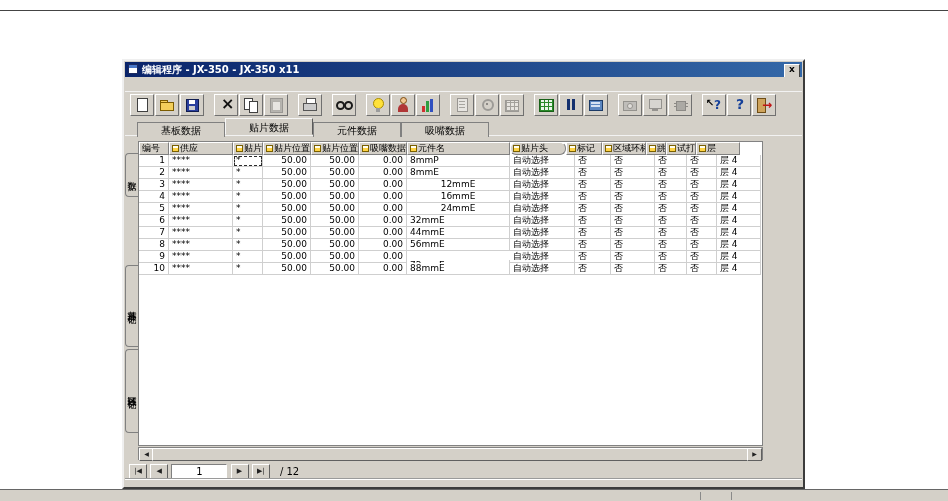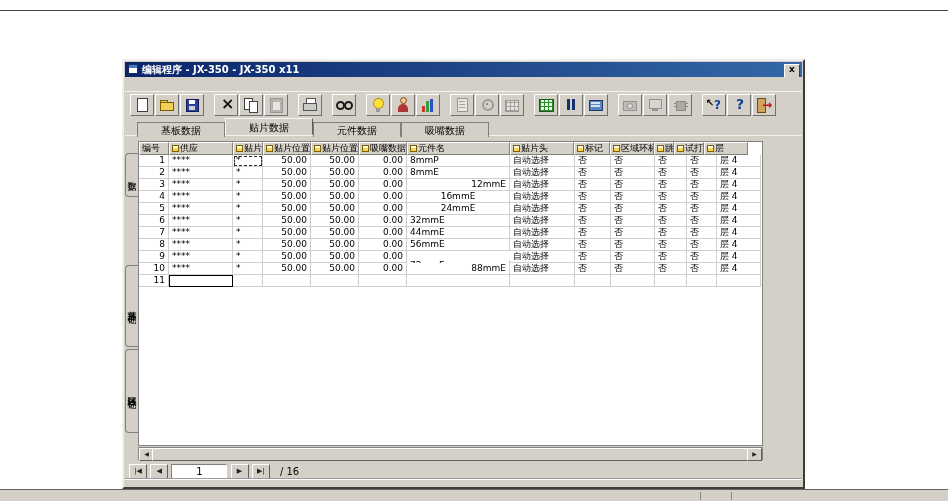--- a/index.html
+++ b/index.html
@@ -189,21 +189,21 @@
             <span class="lbl">贴片位置Y</span>
           </div>
           <div class="hcell" style="width: 48px;">
             <span class="field-icon"></span>
             <span class="lbl">吸嘴数据</span>
           </div>
           <div class="hcell" style="width: 103px;">
             <span class="field-icon"></span>
             <span class="lbl">元件名</span>
           </div>
-          <div class="hcell" style="width: 64px;">
+          <div class="hcell" style="width: 56px; border-radius: 6px;">
             <span class="field-icon"></span>
             <span class="lbl">贴片头</span>
           </div>
           <div class="hcell" style="width: 36px;">
             <span class="field-icon"></span>
             <span class="lbl">标记</span>
           </div>
           <div class="hcell" style="width: 44px;">
             <span class="field-icon"></span>
             <span class="lbl">区域环标</span>
@@ -252,21 +252,21 @@
             <div class="cell" style="width: 30px; text-align: left;">否</div>
             <div class="cell" style="width: 44px; text-align: left;">层 4</div>
           </div>
           <div class="srow">
             <div class="cell" style="width: 30px; text-align: right;">3</div>
             <div class="cell" style="width: 64px; text-align: left;">****</div>
             <div class="cell" style="width: 30px; text-align: left;">*</div>
             <div class="cell" style="width: 48px; text-align: right;">50.00</div>
             <div class="cell" style="width: 48px; text-align: right;">50.00</div>
             <div class="cell" style="width: 48px; text-align: right;">0.00</div>
-            <div class="cell" style="width: 103px; text-align: right;">12mmE</div>
+            <div class="cell" style="width: 103px; text-align: center;">12mmE</div>
             <div class="cell" style="width: 65px; text-align: left;">自动选择</div>
             <div class="cell" style="width: 36px; text-align: left;">否</div>
             <div class="cell" style="width: 44px; text-align: left;">否</div>
             <div class="cell" style="width: 32px; text-align: left;">否</div>
             <div class="cell" style="width: 30px; text-align: left;">否</div>
             <div class="cell" style="width: 44px; text-align: left;">层 4</div>
           </div>
           <div class="srow">
             <div class="cell" style="width: 30px; text-align: right;">4</div>
             <div class="cell" style="width: 64px; text-align: left;">****</div>
@@ -357,59 +357,44 @@
             <div class="cell" style="width: 30px; text-align: left;">否</div>
             <div class="cell" style="width: 44px; text-align: left;">层 4</div>
           </div>
           <div class="srow">
             <div class="cell" style="width: 30px; text-align: right;">10</div>
             <div class="cell" style="width: 64px; text-align: left;">****</div>
             <div class="cell" style="width: 30px; text-align: left;">*</div>
             <div class="cell" style="width: 48px; text-align: right;">50.00</div>
             <div class="cell" style="width: 48px; text-align: right;">50.00</div>
             <div class="cell" style="width: 48px; text-align: right;">0.00</div>
-            <div class="cell" style="width: 103px; text-align: right;">88mmE</div>
-            <div class="cell" style="width: 65px; text-align: left;">自动选择</div>
-            <div class="cell" style="width: 36px; text-align: left;">否</div>
-            <div class="cell" style="width: 44px; text-align: left;">否</div>
-            <div class="cell" style="width: 32px; text-align: left;">否</div>
-            <div class="cell" style="width: 30px; text-align: left;">否</div>
-            <div class="cell" style="width: 44px; text-align: left;">层 4</div>
-          </div>
-          <div class="srow">
-            <div class="cell" style="width: 30px; text-align: right;">11</div>
-            <div class="cell entry-cell" style="width: 64px; text-align: left;"></div>
-            <div class="cell" style="width: 30px; text-align: left;"></div>
-            <div class="cell" style="width: 48px; text-align: right;"></div>
-            <div class="cell" style="width: 48px; text-align: right;"></div>
-            <div class="cell" style="width: 48px; text-align: right;"></div>
-            <div class="cell" style="width: 103px; text-align: left;"></div>
-            <div class="cell" style="width: 65px; text-align: left;"></div>
-            <div class="cell" style="width: 36px; text-align: left;"></div>
-            <div class="cell" style="width: 44px; text-align: left;"></div>
-            <div class="cell" style="width: 32px; text-align: left;"></div>
-            <div class="cell" style="width: 30px; text-align: left;"></div>
-            <div class="cell" style="width: 44px; text-align: left;"></div>
+            <div class="cell" style="width: 103px; text-align: left;">88mmE</div>
+            <div class="cell" style="width: 65px; text-align: left;">自动选择</div>
+            <div class="cell" style="width: 36px; text-align: left;">否</div>
+            <div class="cell" style="width: 44px; text-align: left;">否</div>
+            <div class="cell" style="width: 32px; text-align: left;">否</div>
+            <div class="cell" style="width: 30px; text-align: left;">否</div>
+            <div class="cell" style="width: 44px; text-align: left;">层 4</div>
           </div>
         </div>
     </div>
 
     <div class="hscroll">
       <span class="hs-btn hs-left">◀</span>
       <span class="hs-thumb"></span>
       <span class="hs-btn hs-right">▶</span>
     </div>
 
     <div class="pager">
       <span class="pg-btn">|◀</span>
       <span class="pg-btn">◀</span>
       <input class="pg-input" value="1" style="">
       <span class="pg-btn">▶</span>
       <span class="pg-btn">▶|</span>
-      <span class="pg-total">/ 16</span>
+      <span class="pg-total">/ 12</span>
     </div>
 
     <div class="statusbar"></div>
   </div>
 </div>
 
 <div class="bottom-strip">
   <span class="bottom-sep" style="left:700px"></span>
   <span class="bottom-sep" style="left:731px"></span>
 </div>

